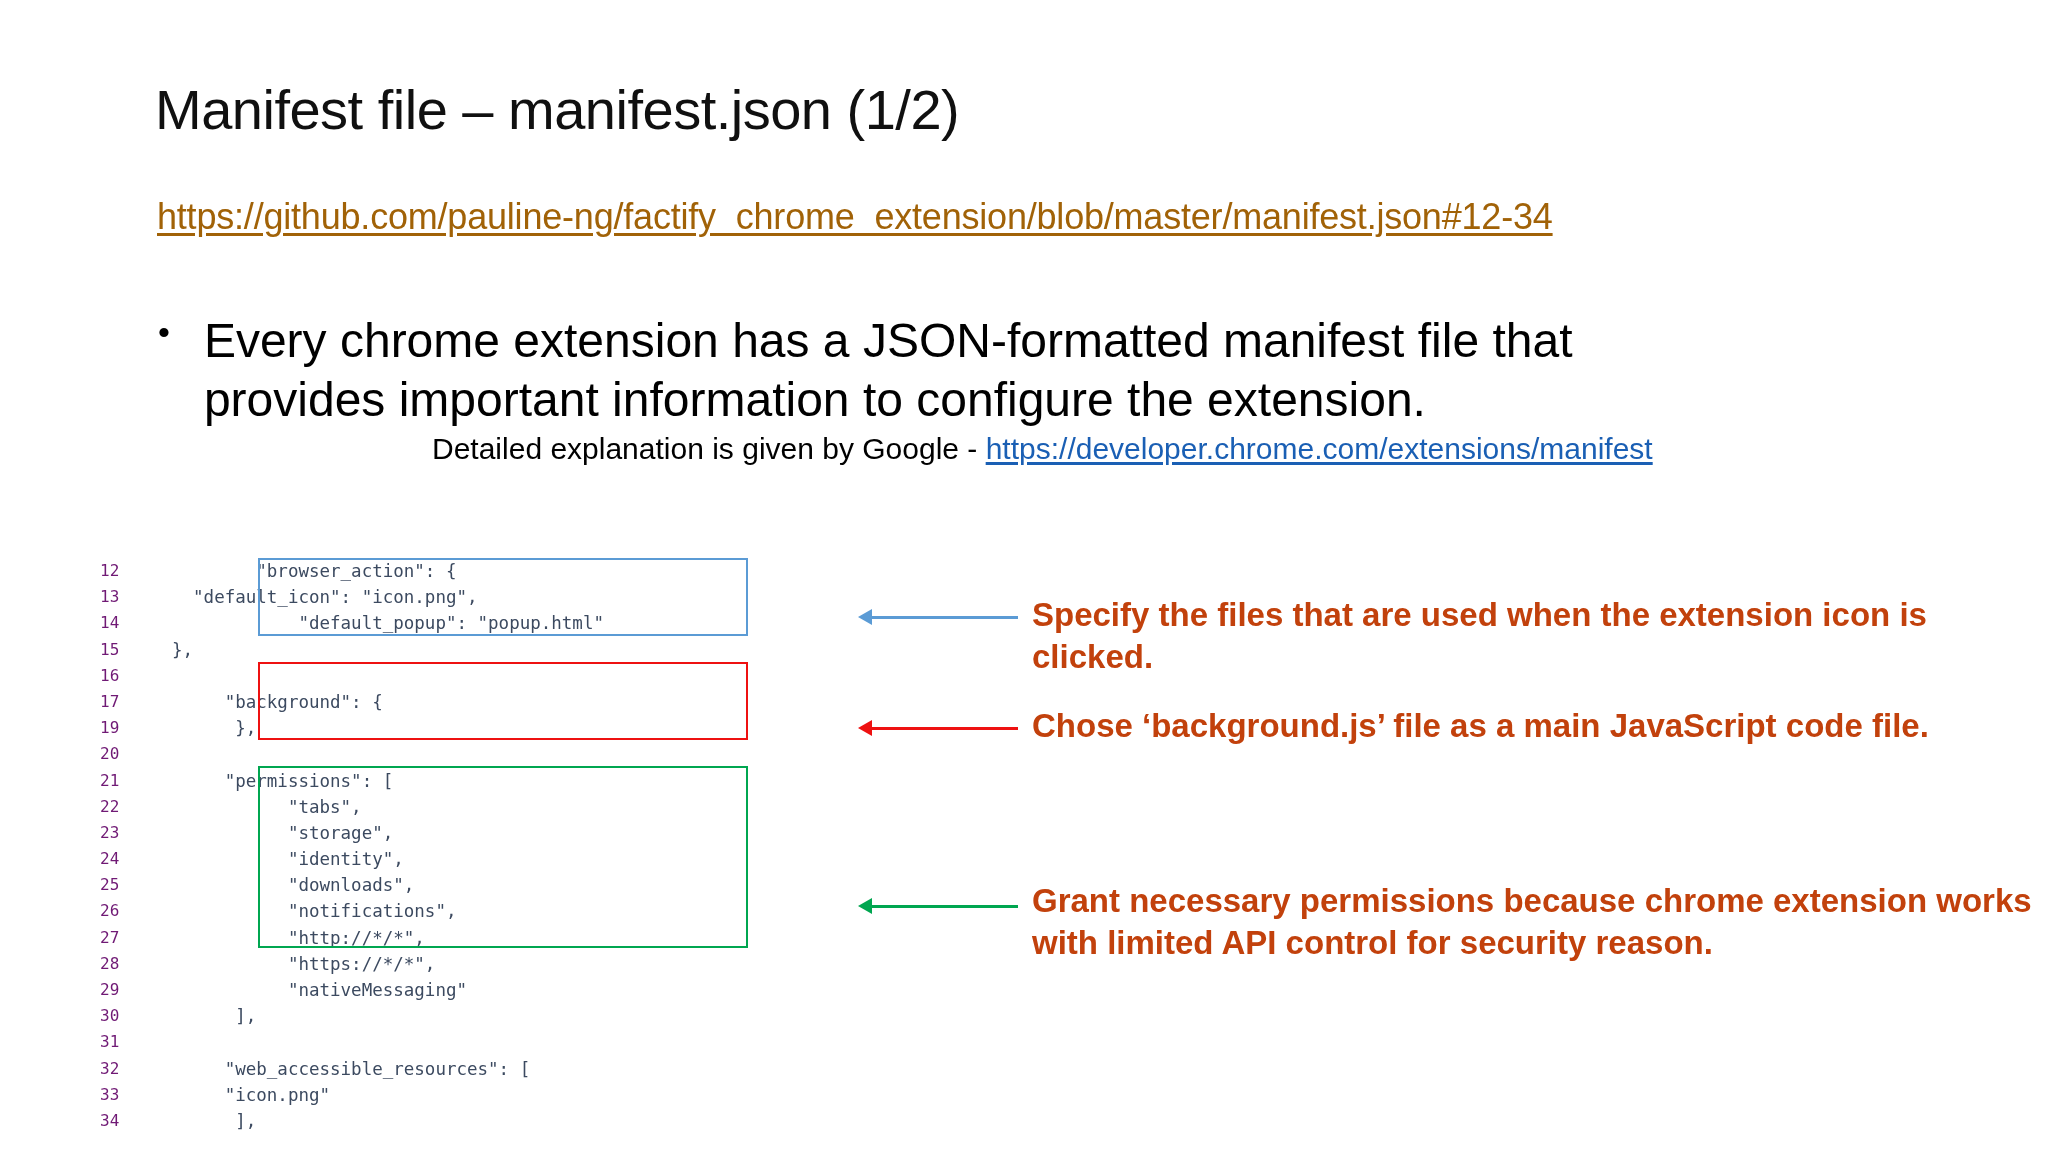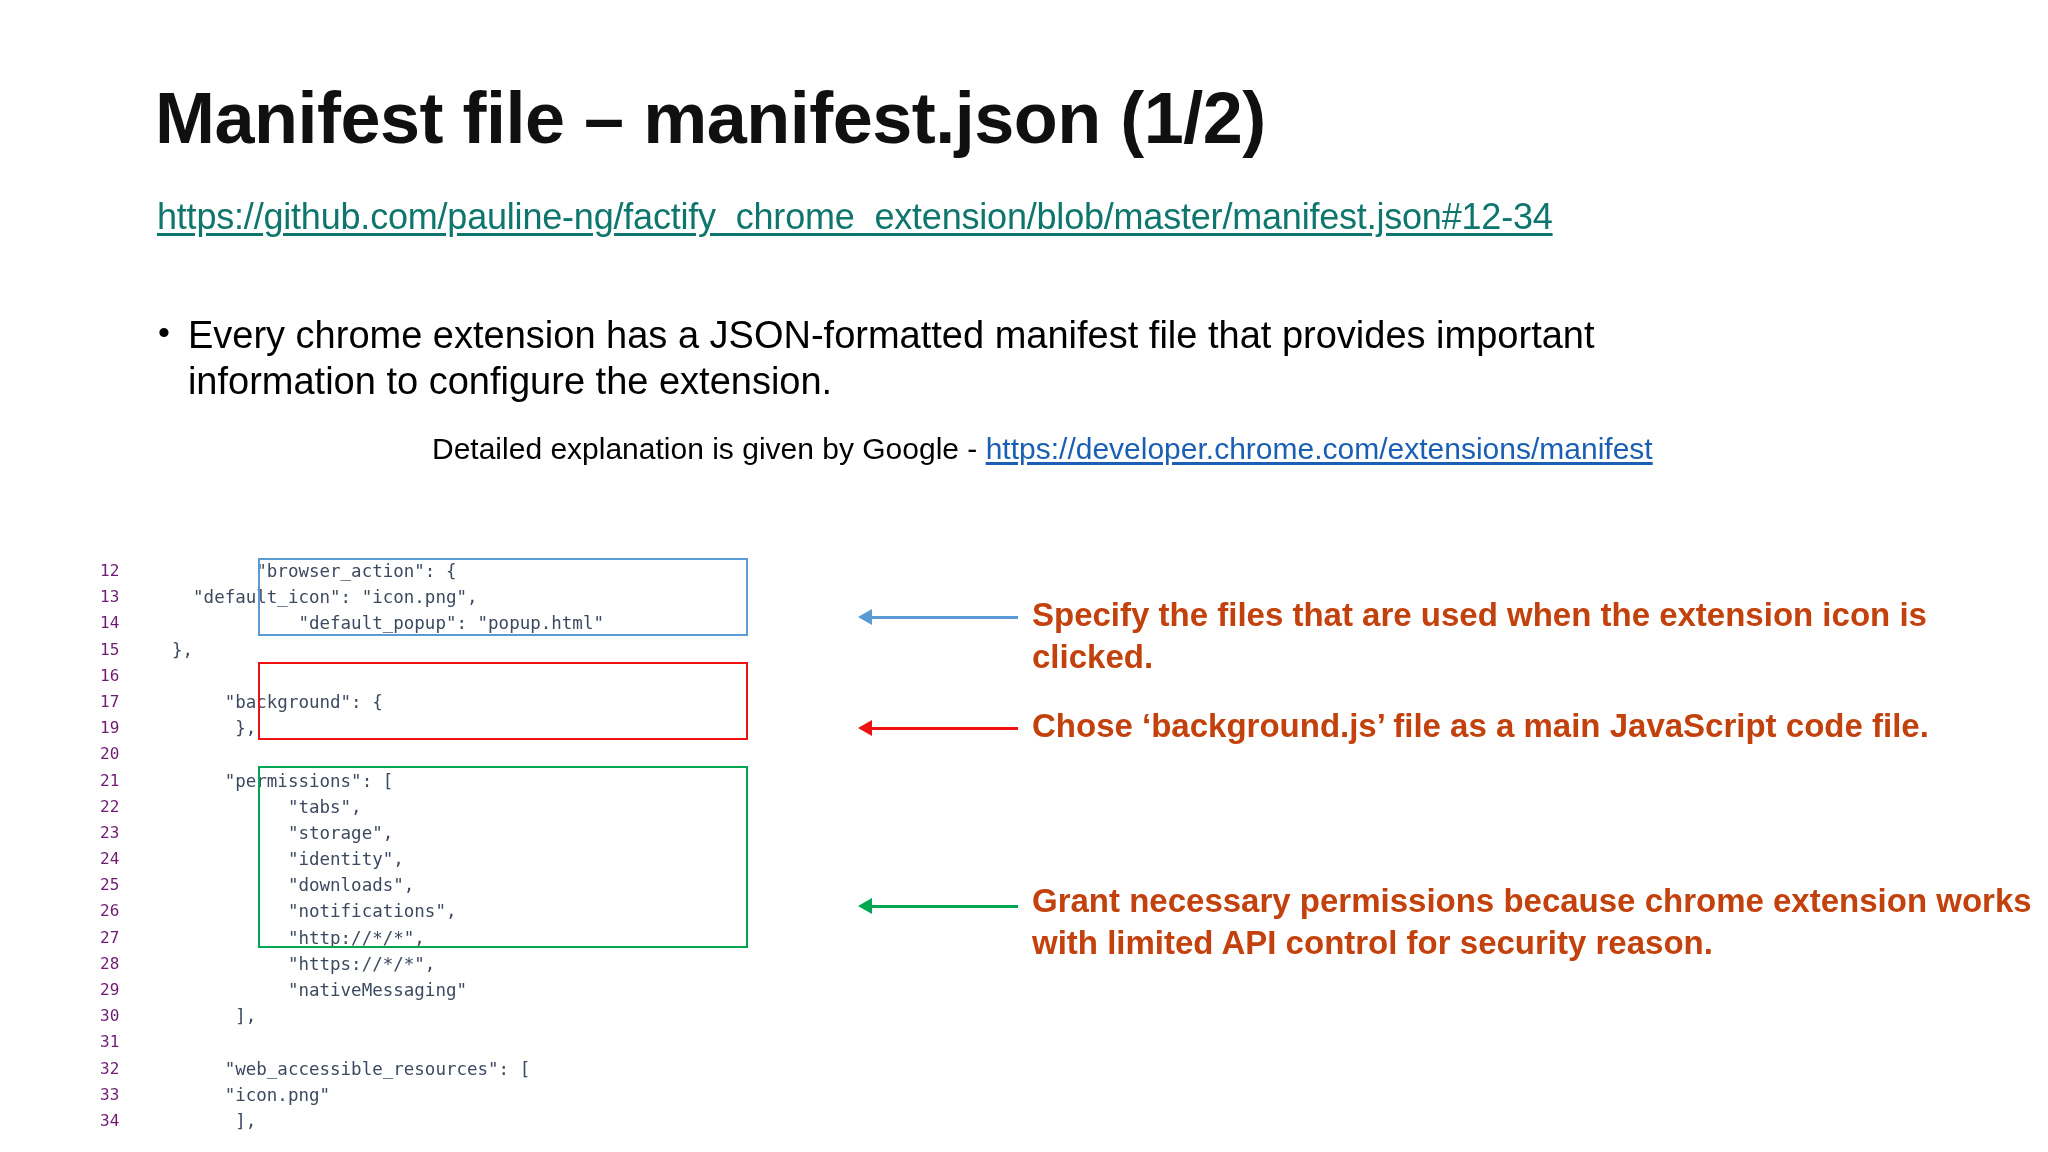--- a/index.html
+++ b/index.html
@@ -14,36 +14,36 @@
     overflow: hidden;
     font-family: "Liberation Sans", sans-serif;
     color: #000000;
   }
 
   
   #slide-title {
     position: absolute;
     left: 155px;
     top: 82px;
-    font-size: 72px;
-    font-weight: 700;
+    font-size: 56px;
+    font-weight: 400;
     letter-spacing: -0.5px;
     line-height: 1.0;
     white-space: nowrap;
     color: #101010;
     text-align: center;
   }
 
   #title-link {
     position: absolute;
     left: 157px;
     top: 196px;
     font-size: 36px;
     font-weight: 400;
-    color: #0f766e;
+    color: #a16207;
     text-decoration: underline;
     text-underline-offset: 4px;
     white-space: nowrap;
     letter-spacing: -0.2px;
     cursor: pointer;
   }
 
   
   #bullet-row {
     position: absolute;
@@ -54,24 +54,25 @@
     align-items: flex-start;
   }
   #bullet-marker {
     font-size: 34px;
     line-height: 1.18;
     margin-right: 18px;
     color: #000;
     flex: 0 0 auto;
   }
   #bullet-text {
-    font-size: 38px;
+    font-size: 48px;
     line-height: 1.22;
     color: #000;
     max-width: 1520px;
+    margin-left: 16px;
   }
 
   
   #subnote {
     position: absolute;
     left: 432px;
     top: 432px;
     font-size: 30px;
     color: #000;
     white-space: nowrap;

